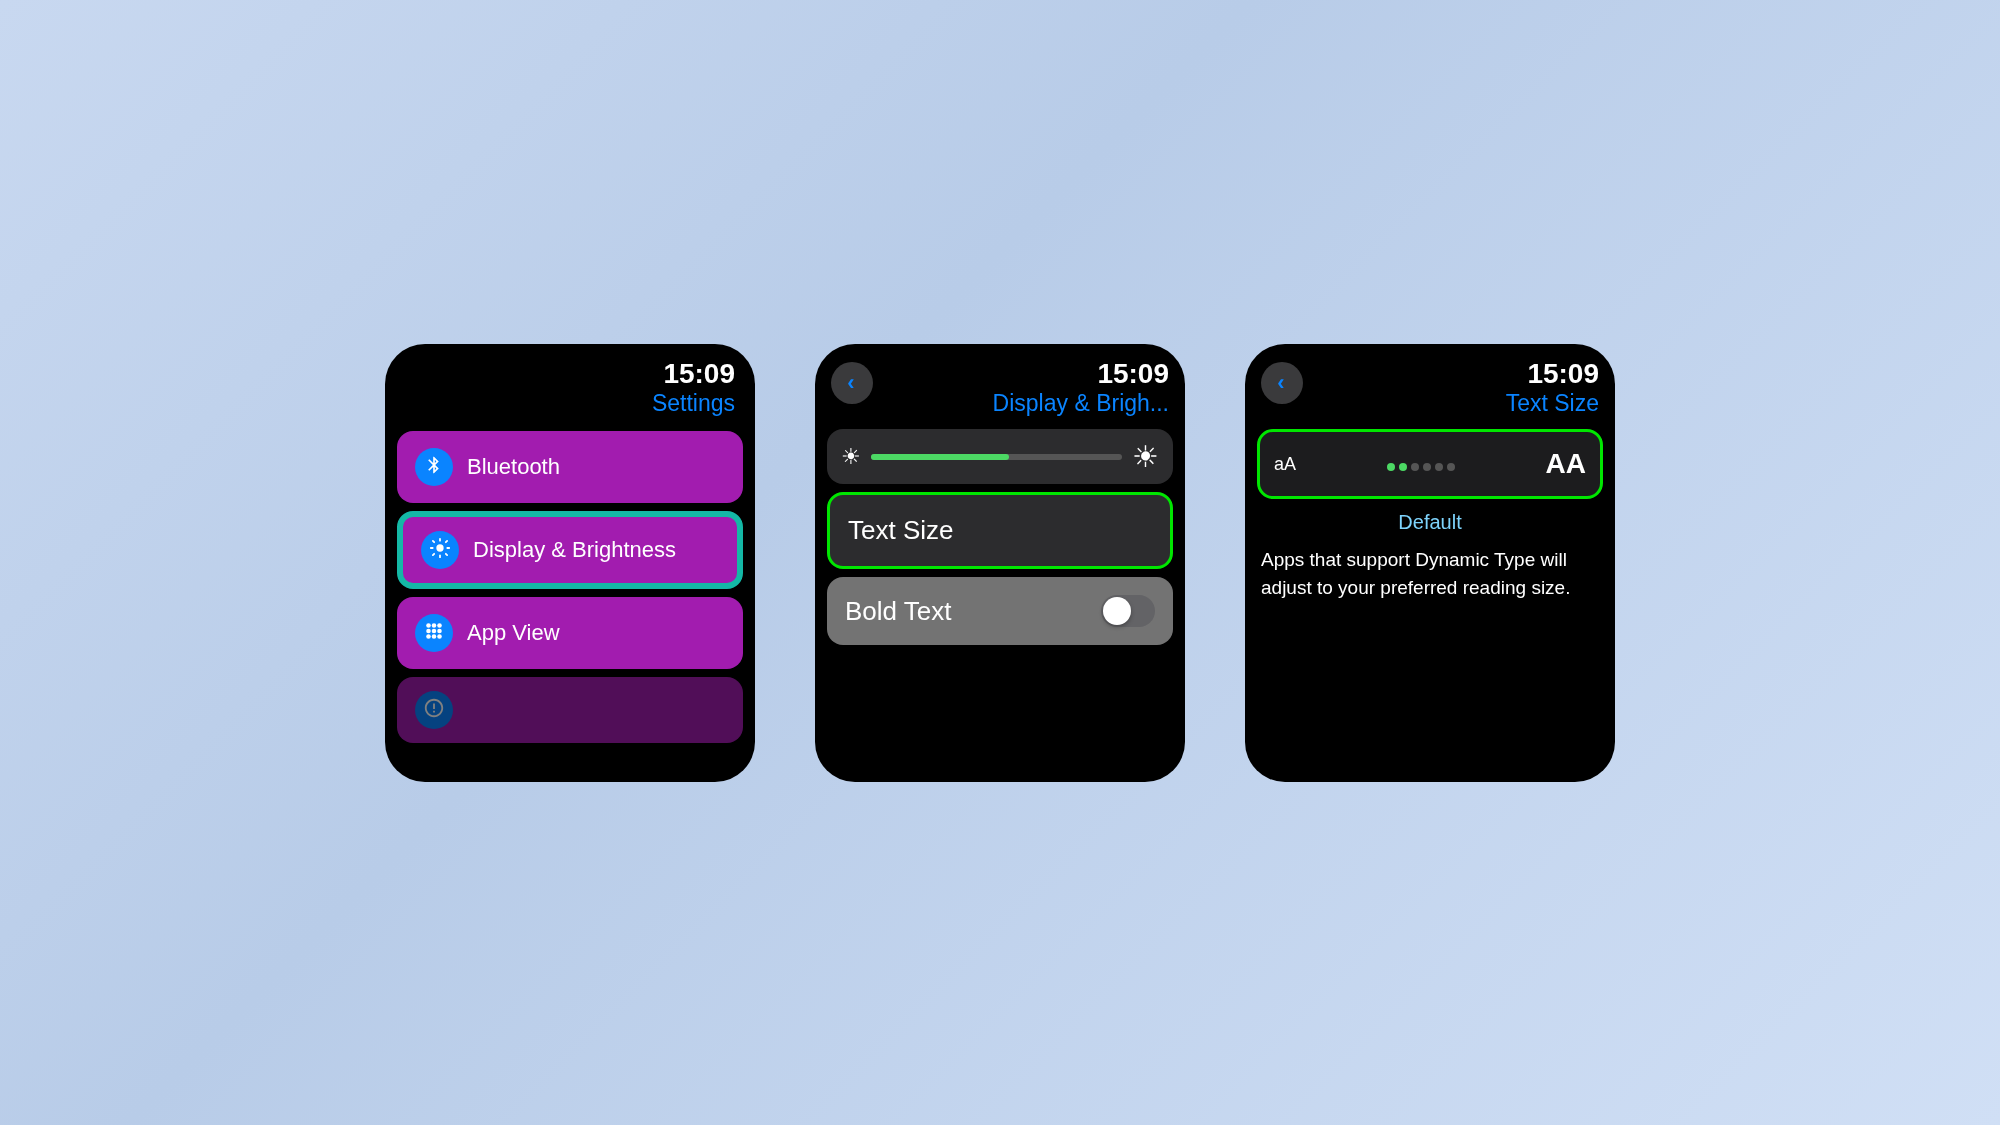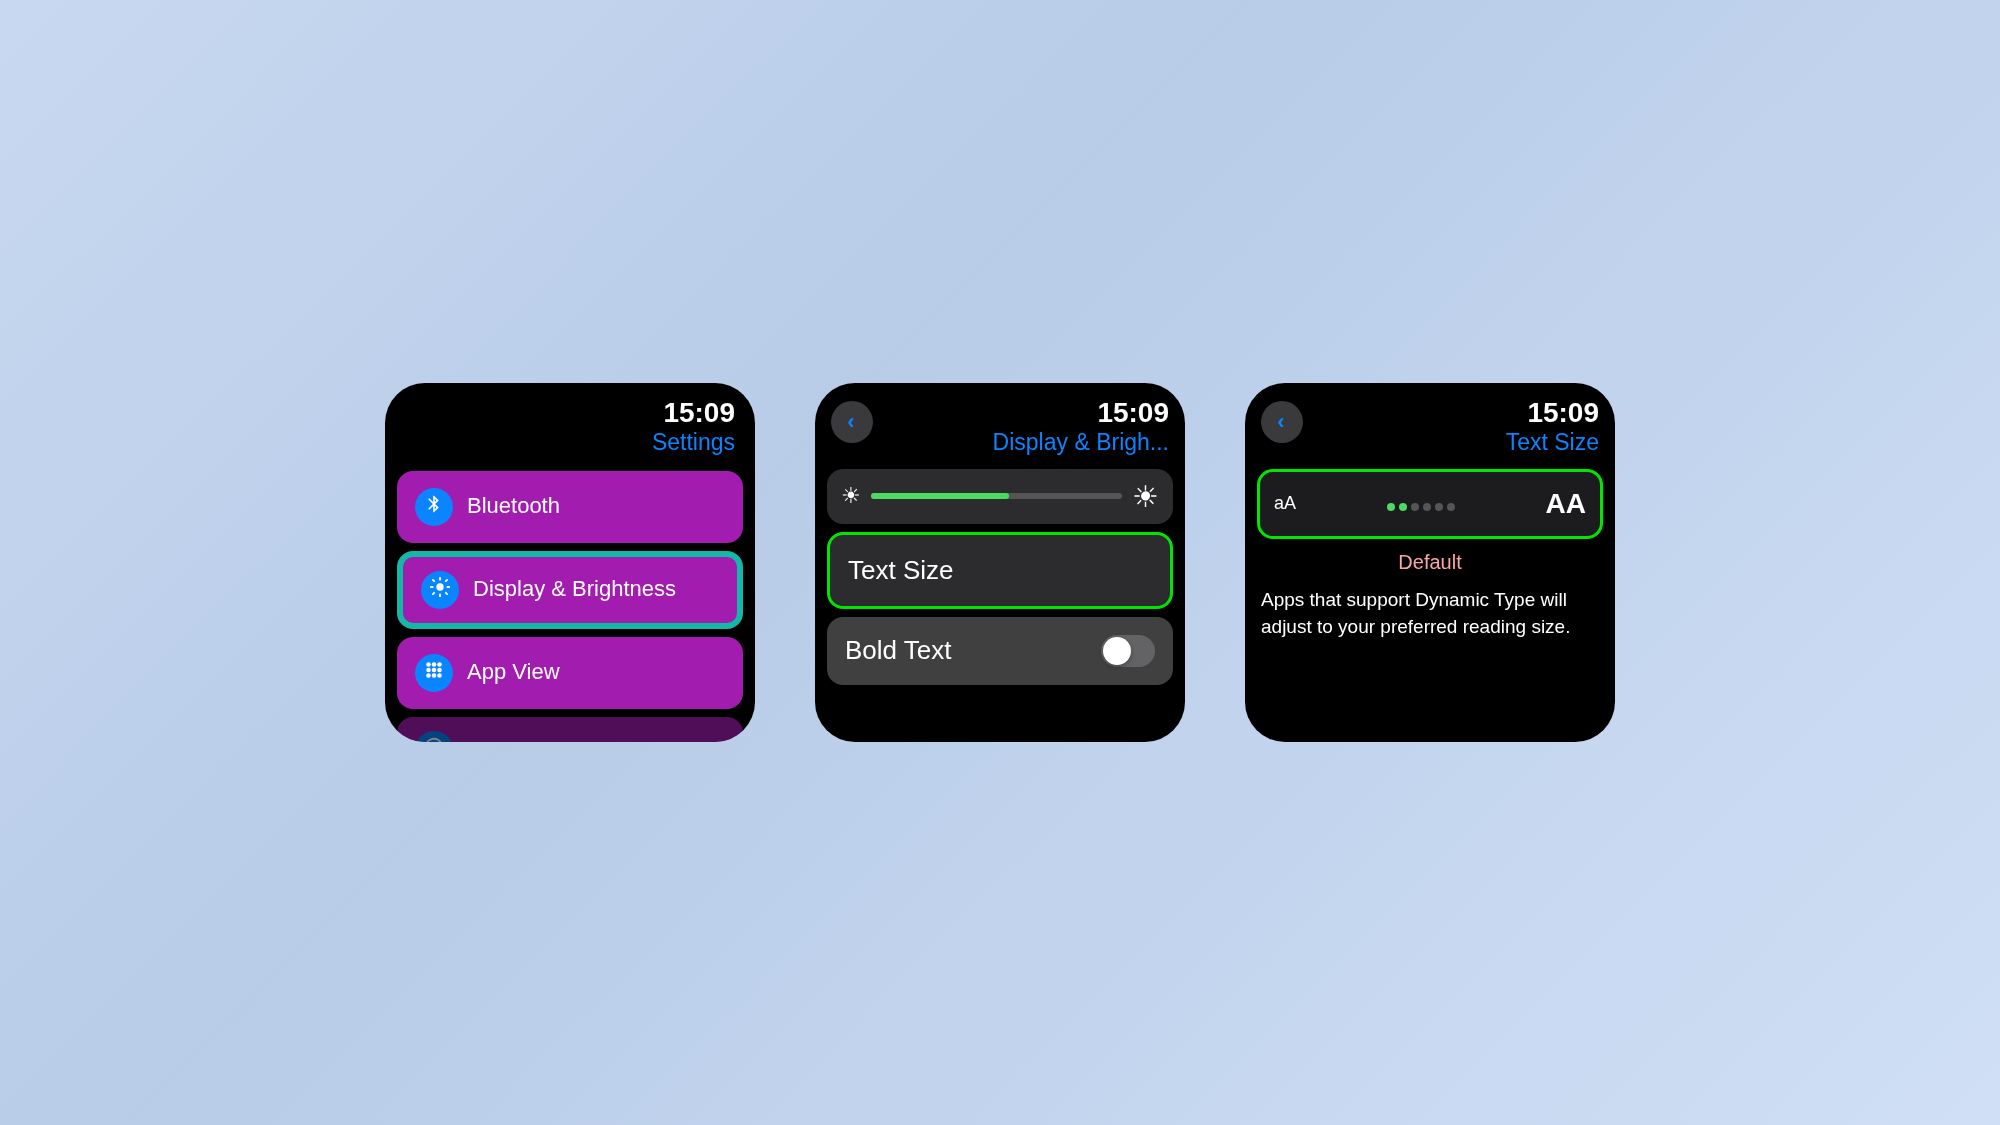--- a/index.html
+++ b/index.html
@@ -14,21 +14,21 @@
       gap: 60px;
       font-family: -apple-system, BlinkMacSystemFont, 'SF Pro Display', 'Helvetica Neue', sans-serif;
       overflow: hidden;
     }
 
     
     .watch-screen {
       background: #000;
       border-radius: 40px;
       width: 370px;
-      height: 359px;
+      height: 438px;
       overflow: hidden;
       position: relative;
       flex-shrink: 0;
     }
 
     
     .screen-header {
       padding: 16px 20px 8px;
       text-align: right;
     }
@@ -177,21 +177,21 @@
       border: 3px solid #00e600;
     }
 
     .menu-item-label {
       color: #fff;
       font-size: 26px;
       font-weight: 400;
     }
 
     .bold-text-row {
-      background: #404040;
+      background: #737373;
       border-radius: 16px;
       margin: 0 12px;
       padding: 18px 18px;
       display: flex;
       align-items: center;
       justify-content: space-between;
     }
 
     .bold-text-label {
       color: #fff;
@@ -273,21 +273,21 @@
       height: 8px;
       background: #4cd964;
       border-radius: 50%;
     }
 
     .dot.inactive {
       background: #555;
     }
 
     .default-label {
-      color: #fca5a5;
+      color: #7dd3fc;
       font-size: 20px;
       text-align: center;
       padding: 0 12px 12px;
     }
 
     .description-text {
       color: #fff;
       font-size: 19px;
       line-height: 1.45;
       padding: 0 16px;

